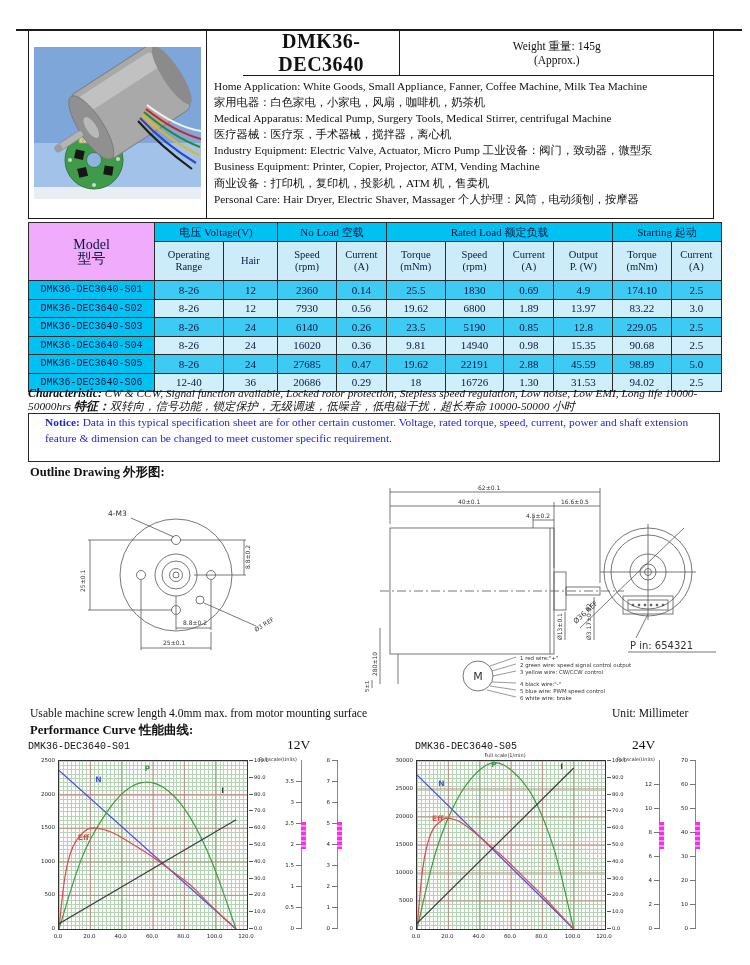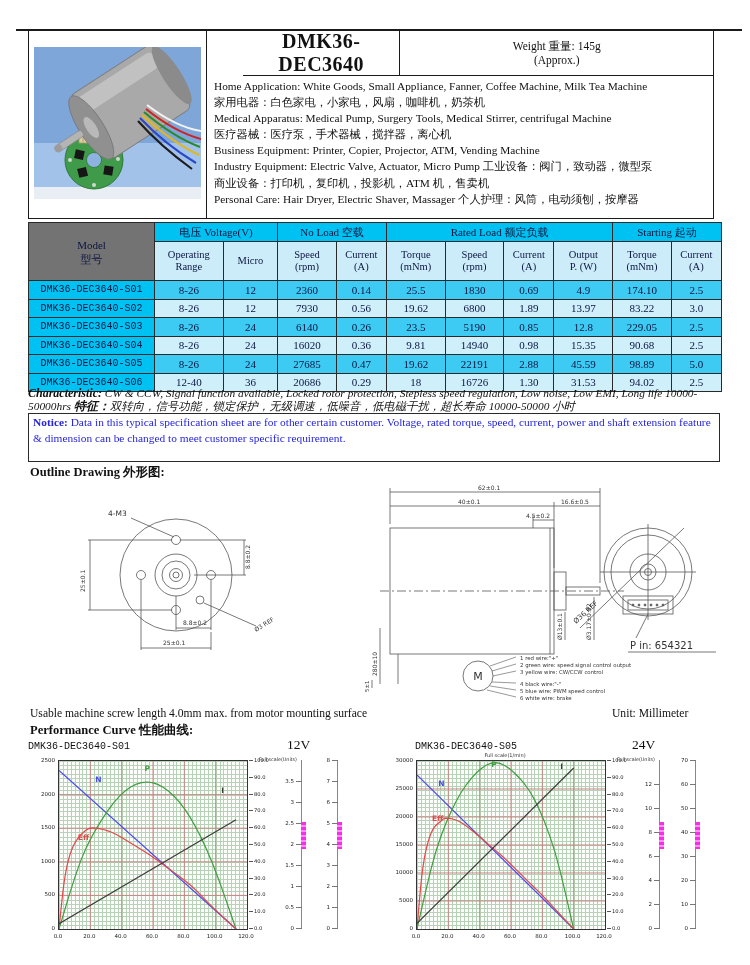--- a/index.html
+++ b/index.html
@@ -16,30 +16,30 @@
   #cell-power{width:33%;border-right:1.3px solid #1a1a1a;font-size:11.5px;line-height:14px;}
   #cell-weight{flex:1;font-size:11.5px;line-height:14px;}
   #apps{flex:1;padding:2px 4px 0 7px;font-size:11.3px;line-height:16.1px;}
   #apps .app-title{font-size:13.8px;font-weight:bold;line-height:19px;}
   
   #photo{position:absolute;left:5px;top:16px;width:167px;height:152px;}
   
   #spec{top:222px;left:28px;width:694px;border-collapse:collapse;table-layout:fixed;font-size:11px;color:#0b1540;}
   #spec td,#spec th{border:1px solid #2a2a2a;text-align:center;vertical-align:middle;padding:0;white-space:pre-line;font-weight:normal;}
   #spec .grp{background:#00c2f2;height:18px;font-size:11px;}
-  #spec .modelhead{background:#737373;font-size:11px;line-height:14px;}
+  #spec .modelhead{background:#f0abfc;font-size:14px;line-height:14px;}
   #spec .sub{background:#cdecf9;font-size:10.5px;line-height:12.5px;height:38px;}
   #spec td{height:17.5px;}
   #spec .model-cell{background:#00c2f2;font-family:"Liberation Mono","DejaVu Sans Mono",monospace;font-size:10px;}
   #spec tr.odd td:not(.model-cell){background:#3ecbf3;}
   #spec tr.even td:not(.model-cell){background:#cfeffb;}
   
   #charc{top:387px;left:28px;width:694px;font-size:11.4px;line-height:13.2px;font-style:italic;}
   #charc b{font-size:12px;}
-  #notice{top:413px;left:28px;width:692px;height:49px;border:1.2px solid #2a2a2a;box-sizing:border-box;color:#2525dd;font-size:11.4px;line-height:15.6px;padding:1px 4px;}
+  #notice{top:413px;left:28px;width:692px;height:49px;border:1.2px solid #2a2a2a;box-sizing:border-box;color:#2525dd;font-size:11.4px;line-height:15.6px;padding:1px 16px;}
   #notice b{font-weight:bold;}
   
   #outline-hd{top:464px;left:30px;font-size:12.5px;font-weight:bold;}
   #drawing{top:480px;left:28px;width:694px;height:228px;}
   #drawing svg{display:block;}
   #usable{top:707px;left:30px;font-size:11.6px;}
   #unitnote{top:707px;left:612px;font-size:11.6px;}
   #perf-hd{top:722px;left:30px;font-size:12.5px;font-weight:bold;}
   .capm{font-family:"Liberation Mono","DejaVu Sans Mono",monospace;font-size:10px;}
   .capv{font-size:13.5px;}
@@ -127,22 +127,22 @@
         <span>Weight 重量: 145g</span>
         <span>(Approx.)</span>
       </div>
     </div>
     <div id="apps">
       <div>
           <div>Home Application: White Goods, Small Appliance, Fanner, Coffee Machine, Milk Tea Machine</div>
           <div>家用电器：白色家电，小家电，风扇，咖啡机，奶茶机</div>
           <div>Medical Apparatus: Medical Pump, Surgery Tools, Medical Stirrer, centrifugal Machine</div>
           <div>医疗器械：医疗泵，手术器械，搅拌器，离心机</div>
+          <div>Industry Equipment: Electric Valve, Actuator, Micro Pump    工业设备：阀门，致动器，微型泵</div>
           <div>Business Equipment: Printer, Copier, Projector, ATM, Vending Machine</div>
-          <div>Industry Equipment: Electric Valve, Actuator, Micro Pump    工业设备：阀门，致动器，微型泵</div>
           <div>商业设备：打印机，复印机，投影机，ATM 机，售卖机</div>
           <div>Personal Care: Hair Dryer, Electric Shaver, Massager    个人护理：风筒，电动须刨，按摩器</div>
         </div>
     </div>
   </div>
 </div>
 
 <table id="spec" class="abs">
   <colgroup>
     <col style="width:17.6%">
@@ -162,21 +162,21 @@
       <th rowspan="2" class="modelhead">Model
 型号</th>
       <th colspan="2" class="grp">电压  Voltage(V)</th>
       <th colspan="2" class="grp">No Load  空载</th>
       <th colspan="4" class="grp">Rated Load  额定负载</th>
       <th colspan="2" class="grp">Starting  起动</th>
     </tr>
     <tr>
       <th class="sub">Operating
 Range</th>
-      <th class="sub">Micro</th>
+      <th class="sub">Hair</th>
       <th class="sub">Speed
 (rpm)</th>
       <th class="sub">Current
 (A)</th>
       <th class="sub">Torque
 (mNm)</th>
       <th class="sub">Speed
 (rpm)</th>
       <th class="sub">Current
 (A)</th>

